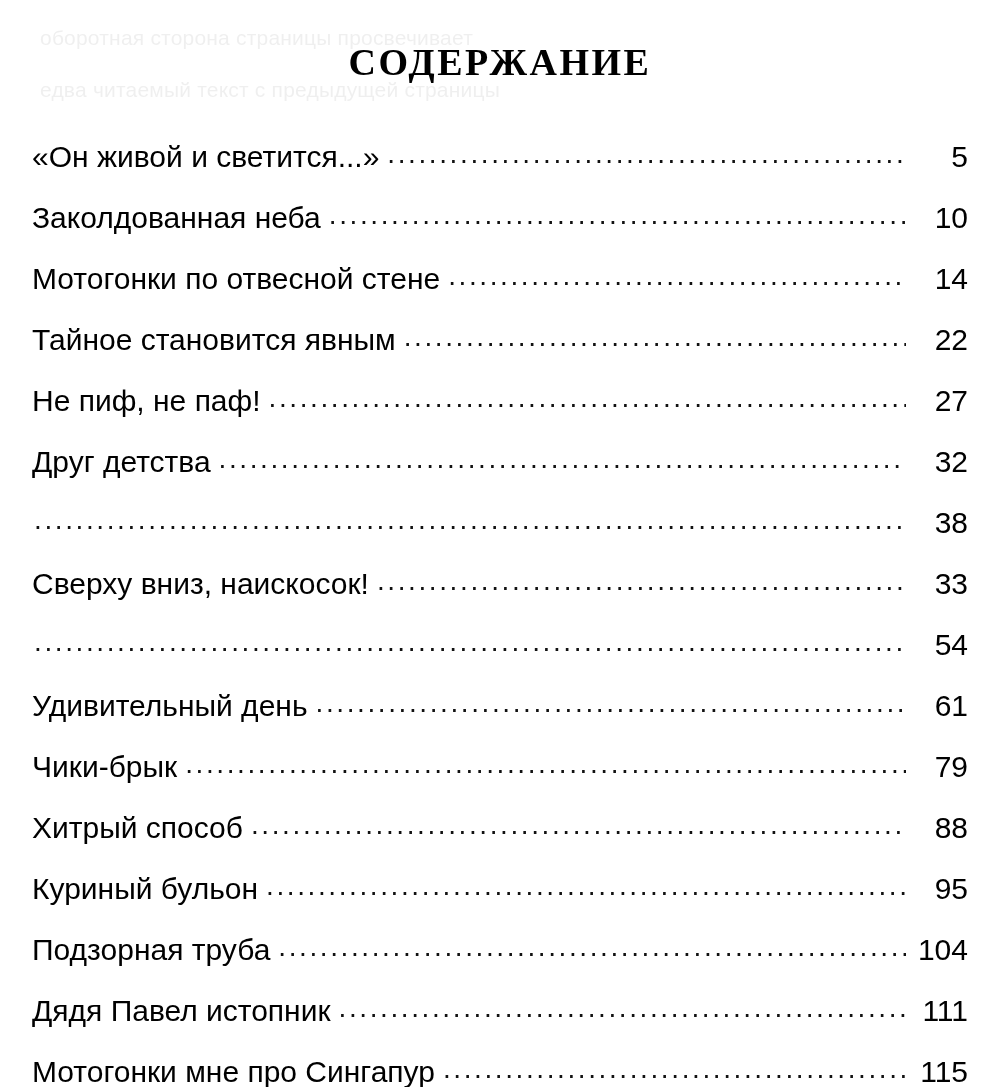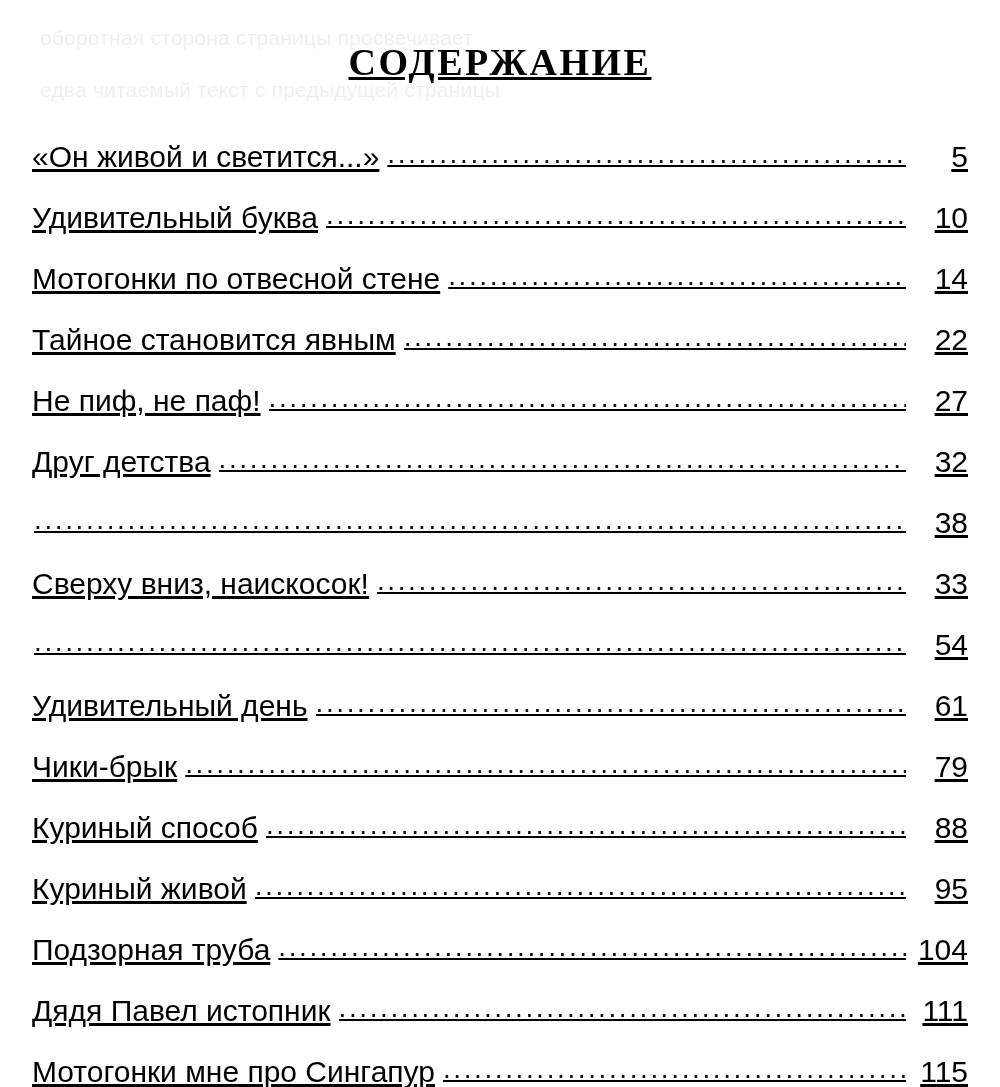--- a/index.html
+++ b/index.html
@@ -13,21 +13,20 @@
     font-family: "Liberation Sans", sans-serif;
     color: #000000;
     overflow: hidden;
   }
   .page {
     position: relative;
     width: 1000px;
     height: 1087px;
     box-sizing: border-box;
     padding: 0 32px;
-    text-decoration: underline;
   }
   .bleed-top {
     position: absolute;
     top: 0;
     left: 0;
     right: 0;
     height: 110px;
     overflow: hidden;
     opacity: 0.13;
     filter: blur(0.6px);
@@ -98,21 +97,21 @@
 
   <h1 class="toc-title">СОДЕРЖАНИЕ</h1>
 
   <ul class="toc-list">
       <li class="toc-row">
         <span class="toc-label">«Он живой и светится...»</span>
         <span class="toc-dots">..............................................................................................................</span>
         <span class="toc-page">5</span>
       </li>
       <li class="toc-row">
-        <span class="toc-label">Удивительный буква</span>
+        <span class="toc-label">Заколдованная неба</span>
         <span class="toc-dots">..............................................................................................................</span>
         <span class="toc-page">10</span>
       </li>
       <li class="toc-row">
         <span class="toc-label">Мотогонки по отвесной стене</span>
         <span class="toc-dots">..............................................................................................................</span>
         <span class="toc-page">14</span>
       </li>
       <li class="toc-row">
         <span class="toc-label">Тайное становится явным</span>
@@ -146,26 +145,26 @@
         <span class="toc-label">Удивительный день</span>
         <span class="toc-dots">..............................................................................................................</span>
         <span class="toc-page">61</span>
       </li>
       <li class="toc-row">
         <span class="toc-label">Чики-брык</span>
         <span class="toc-dots">..............................................................................................................</span>
         <span class="toc-page">79</span>
       </li>
       <li class="toc-row">
-        <span class="toc-label">Куриный способ</span>
+        <span class="toc-label">Хитрый способ</span>
         <span class="toc-dots">..............................................................................................................</span>
         <span class="toc-page">88</span>
       </li>
       <li class="toc-row">
-        <span class="toc-label">Куриный живой</span>
+        <span class="toc-label">Куриный бульон</span>
         <span class="toc-dots">..............................................................................................................</span>
         <span class="toc-page">95</span>
       </li>
       <li class="toc-row">
         <span class="toc-label">Подзорная труба</span>
         <span class="toc-dots">..............................................................................................................</span>
         <span class="toc-page">104</span>
       </li>
       <li class="toc-row">
         <span class="toc-label">Дядя Павел истопник</span>

